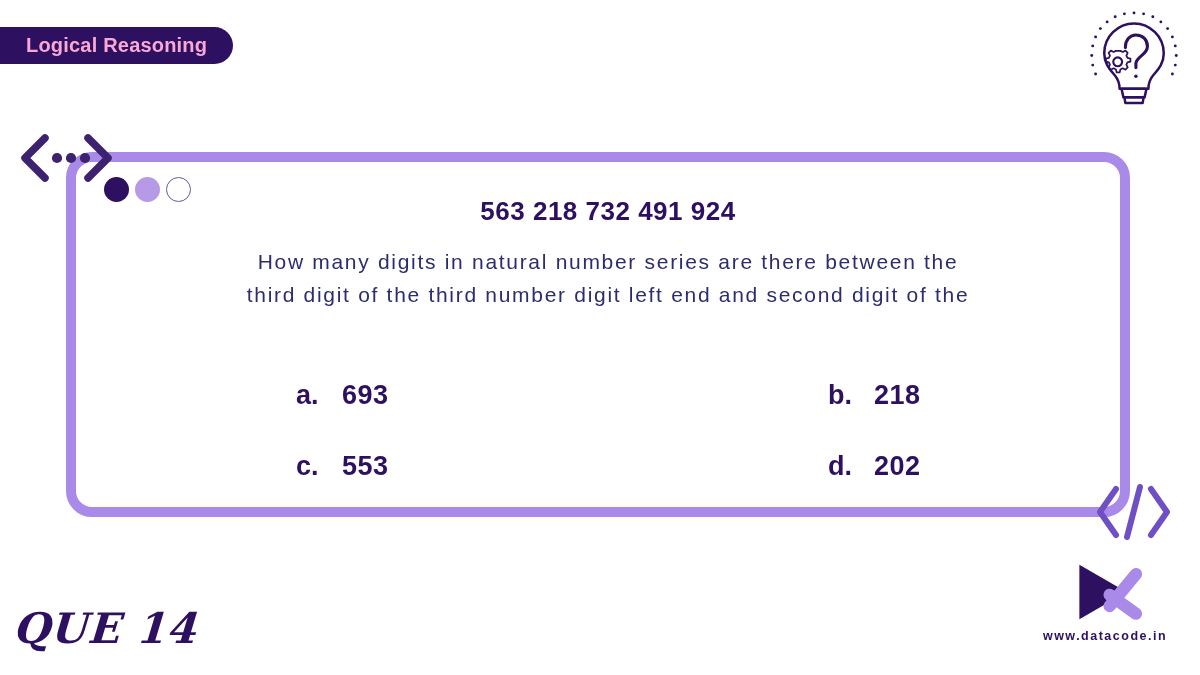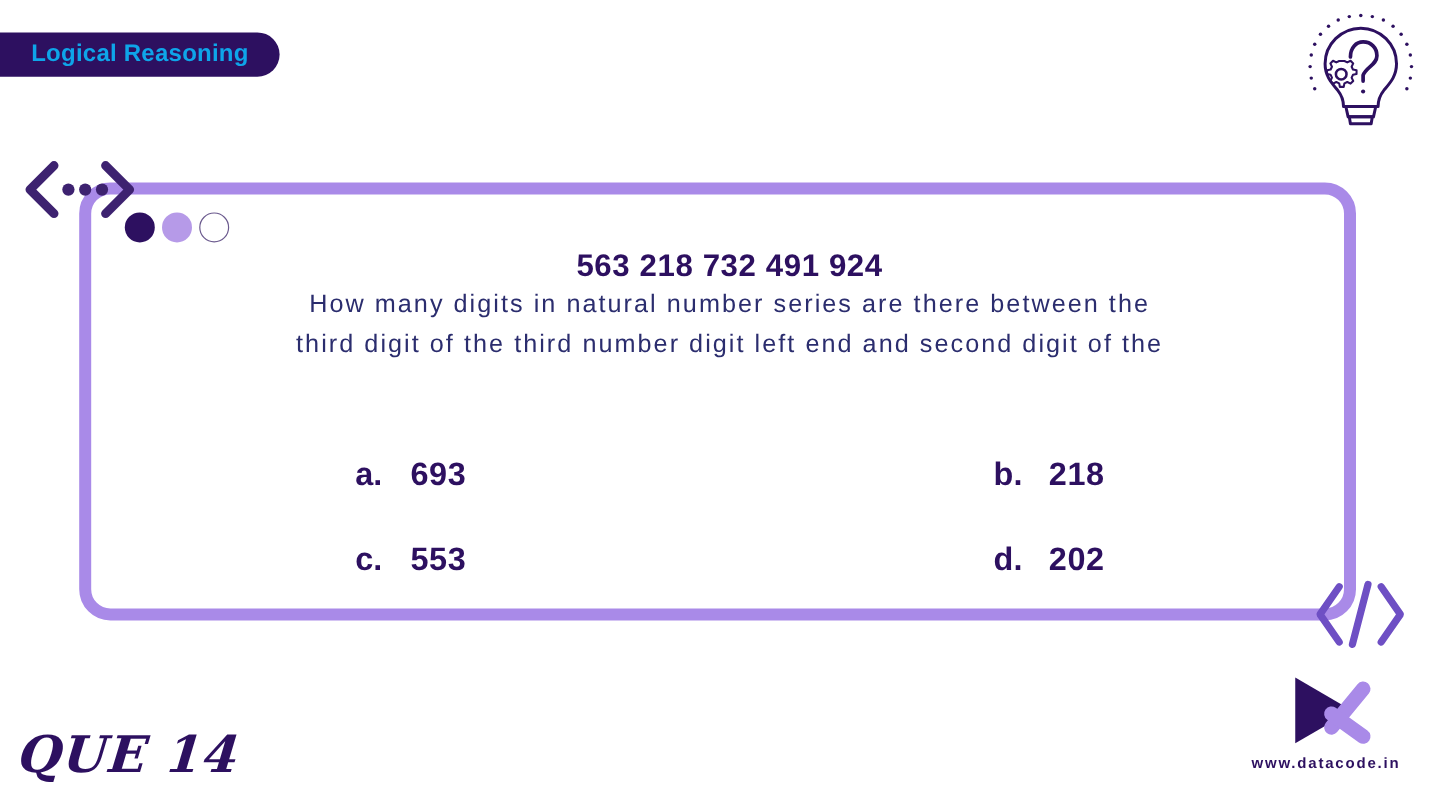--- a/index.html
+++ b/index.html
@@ -22,21 +22,21 @@
     top: 27px;
     height: 37px;
     display: flex;
     align-items: center;
     background: #2d1060;
     border-radius: 0 19px 19px 0;
     padding: 0 26px 0 40px;
     box-sizing: border-box;
   }
   #category-badge .badge-label {
-    color: #0ea5e9;
+    color: #f9a8d4;
     font-size: 20px;
     font-weight: bold;
     letter-spacing: 0.2px;
     white-space: nowrap;
   }
 
   
   #bulb-icon-wrap {
     position: absolute;
     right: 18px;
@@ -90,30 +90,31 @@
   #window-dots .dot.empty  { background: #ffffff; border: 1.5px solid #6b5a8e; }
 
   
   .card-content {
     position: absolute;
     left: 0;
     top: 0;
     width: 1064px;
     height: 365px;
     box-sizing: border-box;
-    padding: 44px 30px 0 30px;
+    padding: 34px 30px 0 30px;
   }
   #series-line {
     text-align: center;
     font-size: 26px;
     font-weight: bold;
     color: #2d1060;
     letter-spacing: 0.5px;
   }
   #question-text {
+    margin-top: 18px;
     text-align: center;
     color: #2b2d6e;
     font-size: 21px;
     line-height: 33px;
     letter-spacing: 1.7px;
     font-weight: 400;
   }
   #question-text .qline { display: block; }
 
   

